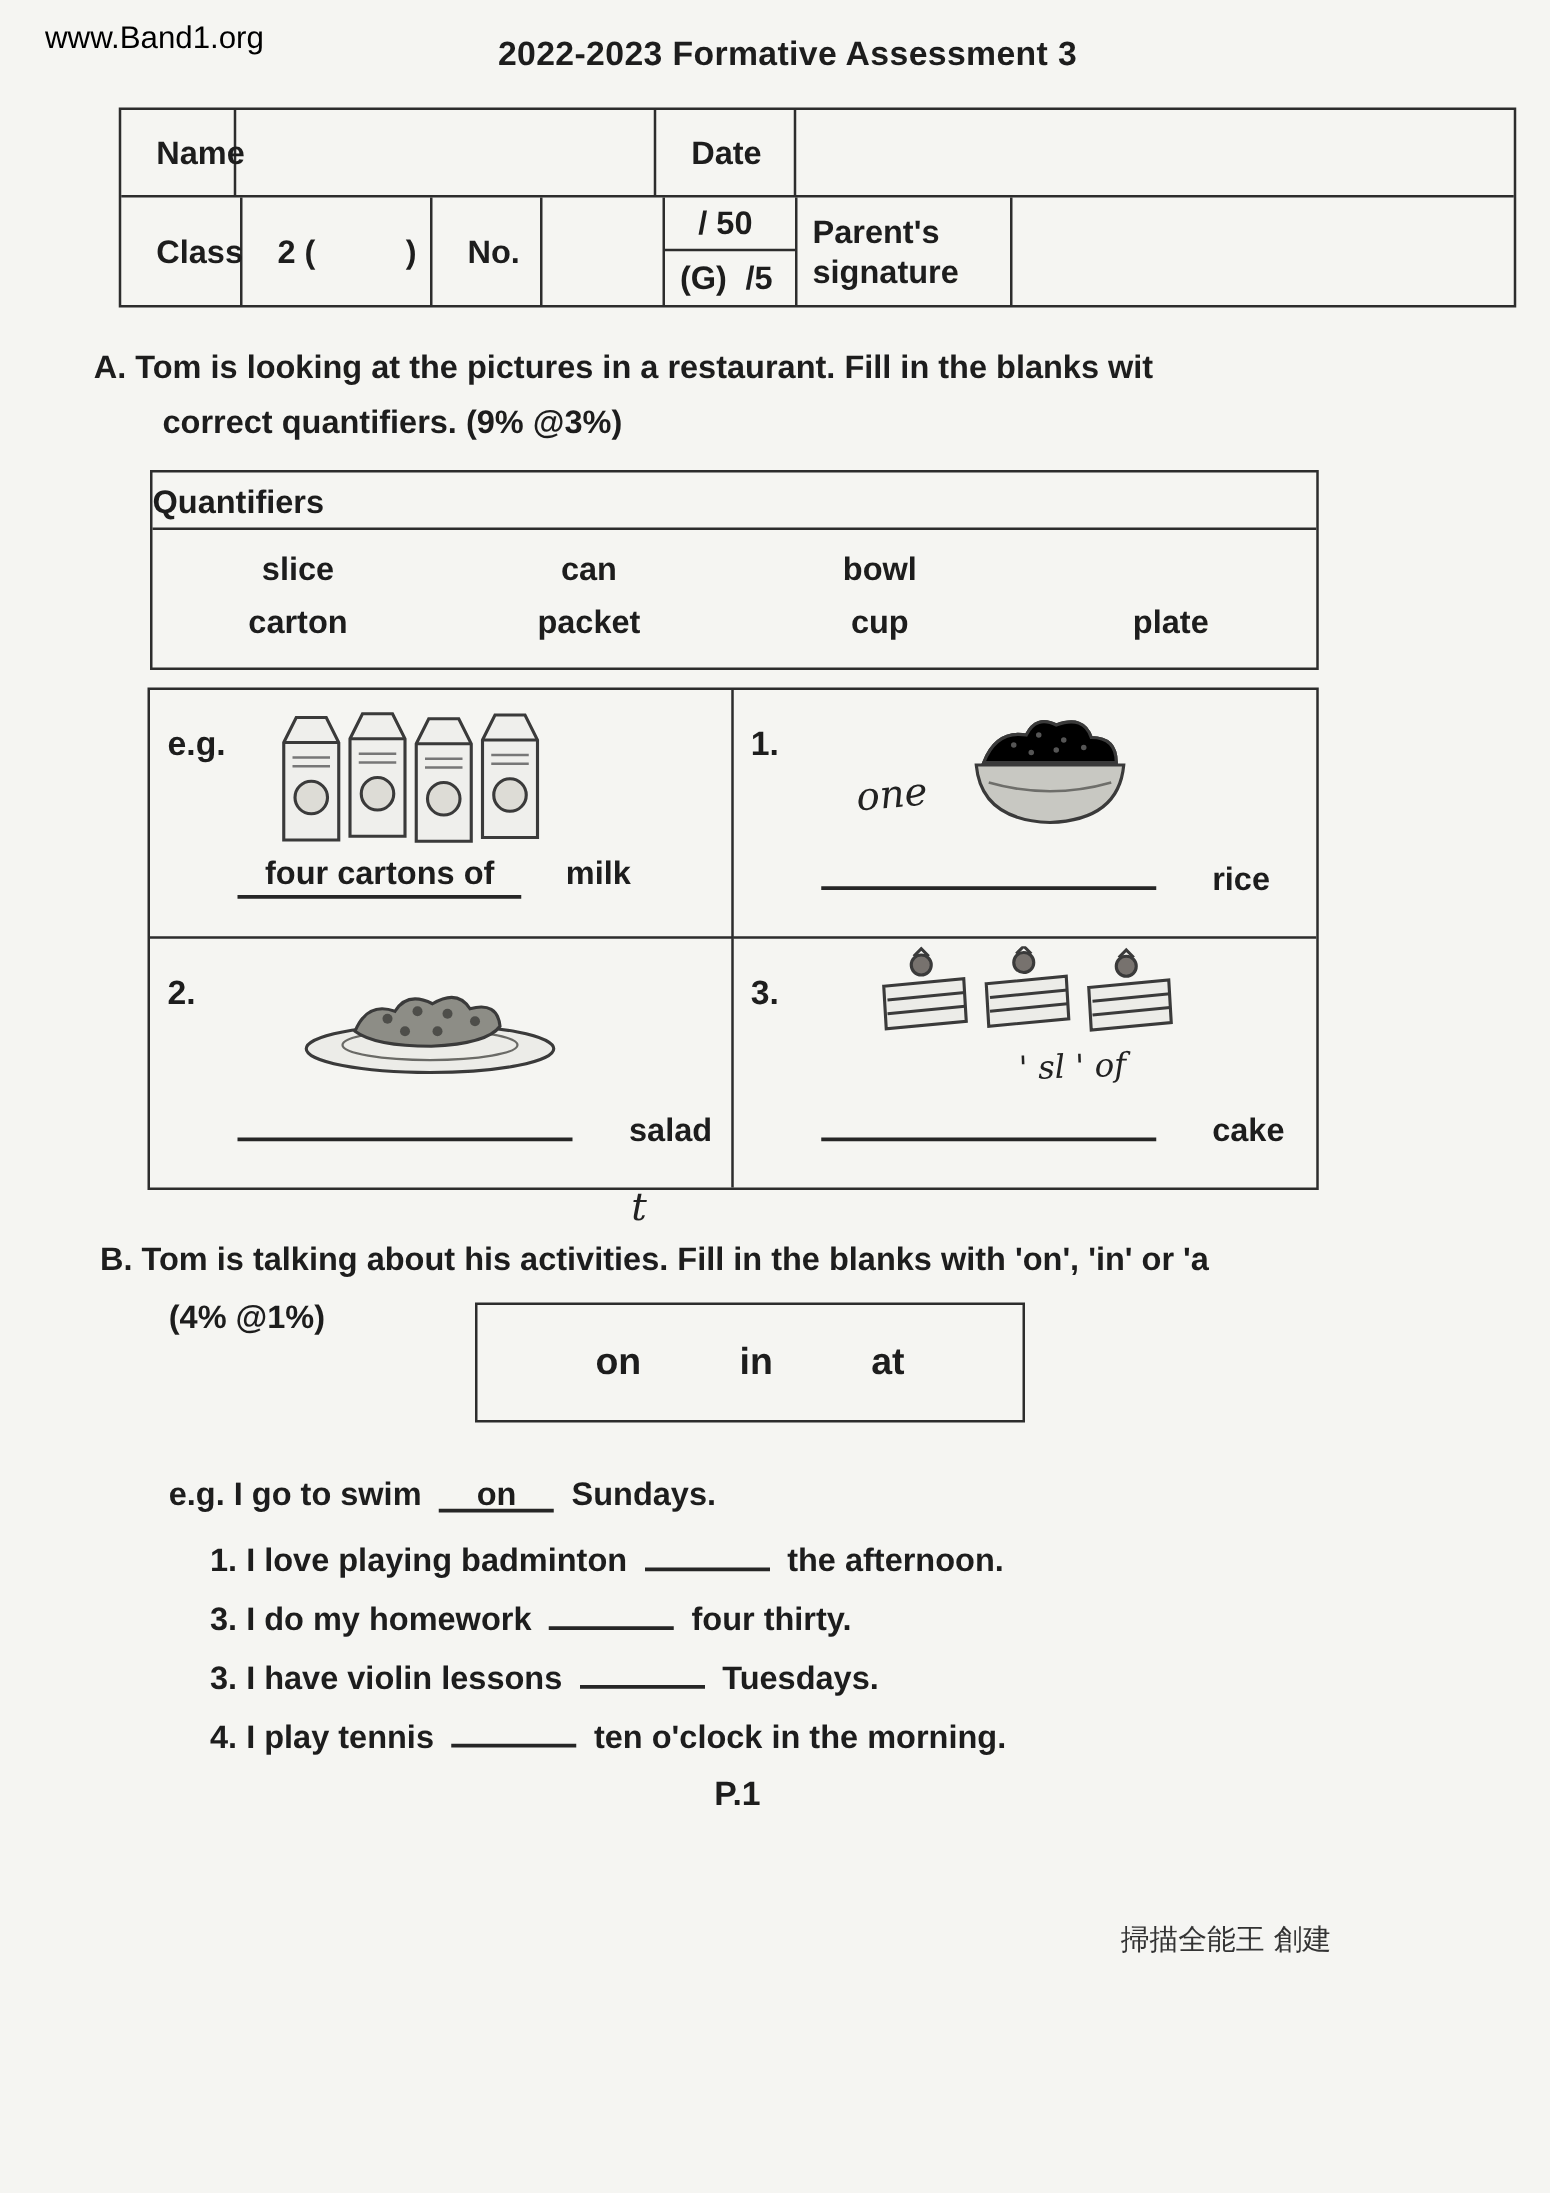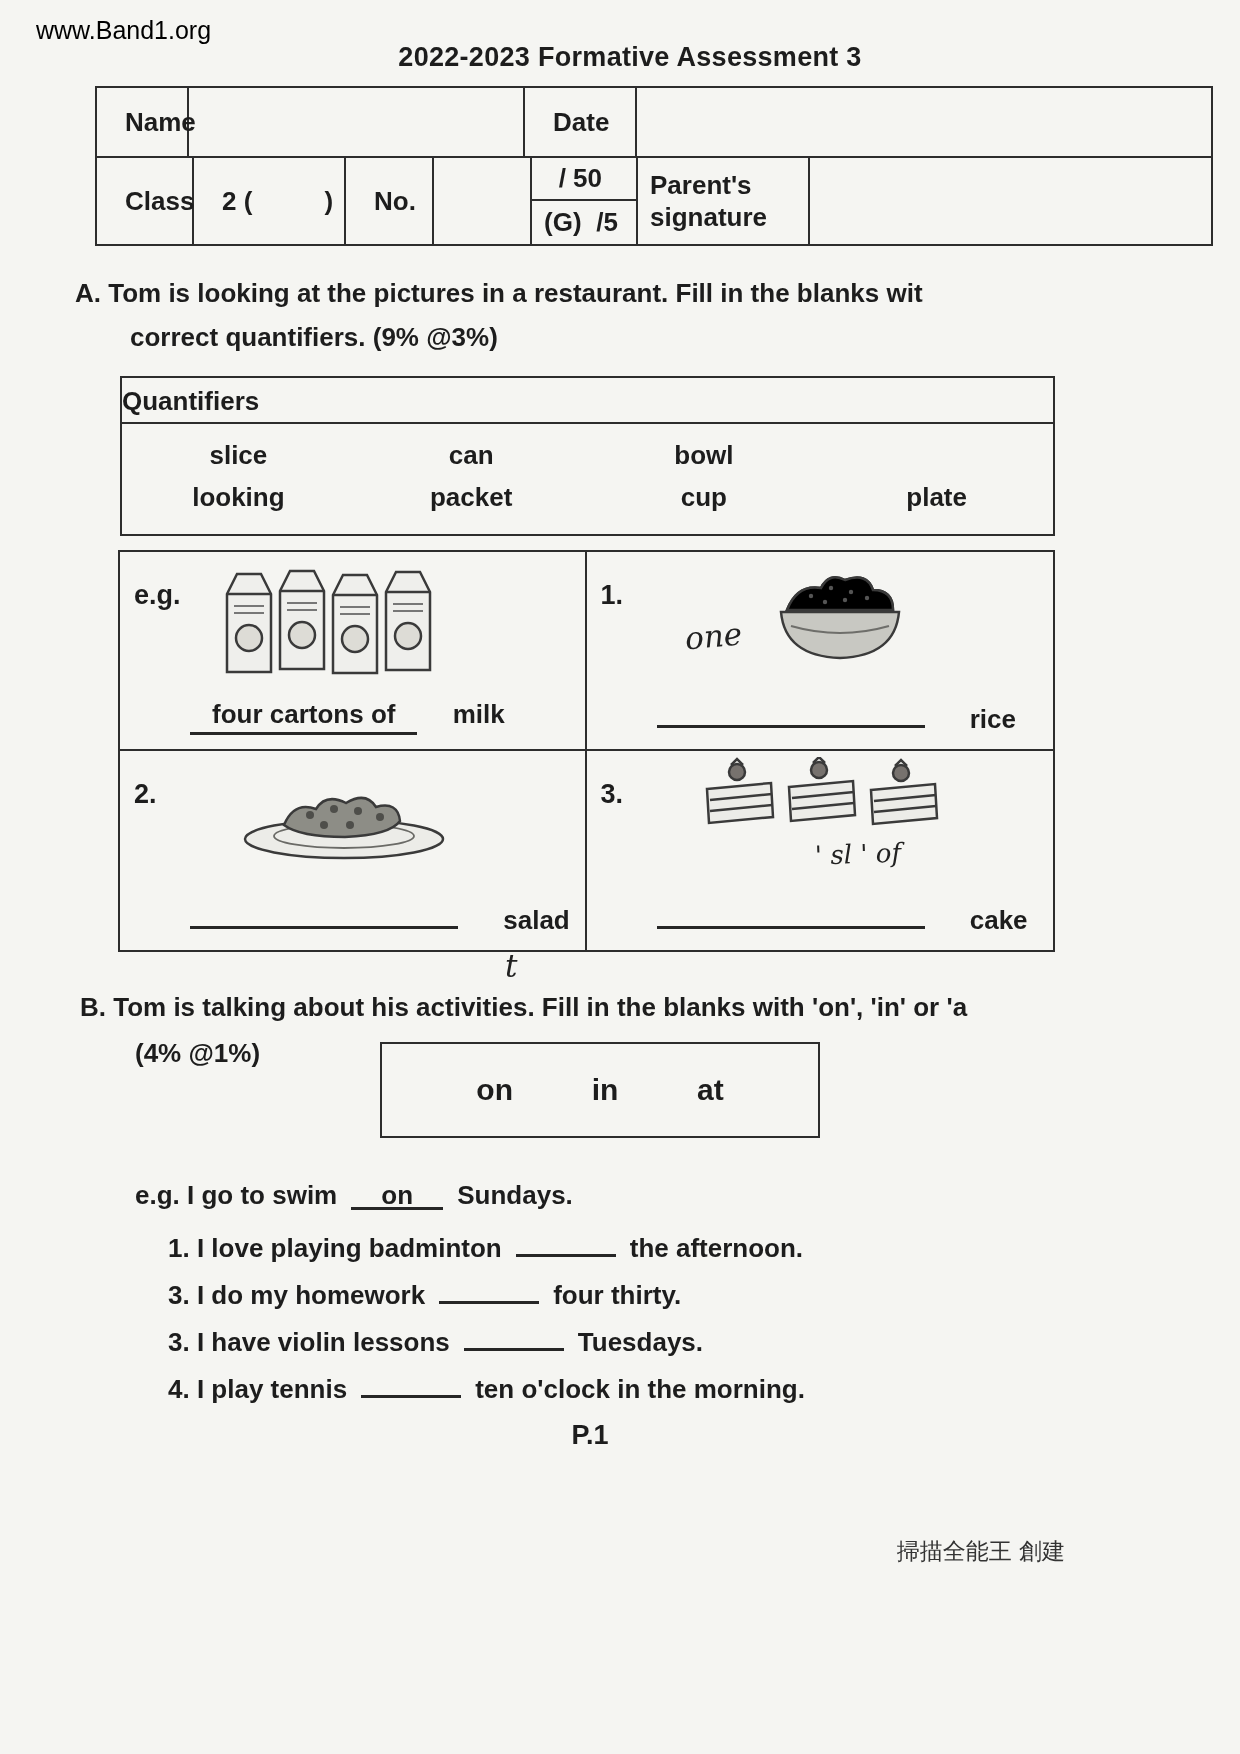--- a/index.html
+++ b/index.html
@@ -3,21 +3,21 @@
 <meta charset="utf-8">
 <style>
   * { margin:0; padding:0; box-sizing:border-box; }
   html,body { background:#e9e9e7; }
   .page {
     position:relative; width:1240px; height:1754px; margin:0 auto;
     background:#f5f5f2; overflow:hidden;
     font-family:"Liberation Sans", sans-serif; color:#1d1d1d;
   }
   .wm { position:absolute; left:36px; top:16px; font-size:25px; color:#000; font-weight:400; }
-  .title { position:absolute; left:300px; top:42px; width:660px; text-align:center;
+  .title { position:absolute; left:300px; top:28px; width:660px; text-align:center;
            font-size:27px; font-weight:700; letter-spacing:.3px; }
 
   
   .htable { position:absolute; left:95px; top:86px; width:1118px; border:2.5px solid #2d2d2d; background:transparent; }
   .hrow1 { display:grid; grid-template-columns:92px 336px 112px 1fr; height:68px; }
   .hrow2 { display:grid; grid-template-columns:97px 152px 88px 98px 106px 172px 158px 1fr; height:88px; border-top:2.5px solid #2d2d2d; }
   .hcell { border-right:2.5px solid #2d2d2d; display:flex; align-items:center; padding-left:28px;
            font-size:26px; font-weight:700; }
   .hcell.last { border-right:none; }
   .pre { white-space:pre; }
@@ -38,21 +38,21 @@
   .qrow { display:grid; grid-template-columns:repeat(4,1fr); text-align:center; font-size:26px; font-weight:700; line-height:42px; }
 
   
   .pgrid { position:absolute; left:118px; top:550px; width:937px; border:2.5px solid #2d2d2d;
            display:grid; grid-template-columns:1fr 1fr; }
   .pcell { position:relative; height:199px; }
   .pcell.br { border-right:2.5px solid #2d2d2d; }
   .pcell.bb { border-bottom:2.5px solid #2d2d2d; }
   .plabel { position:absolute; left:14px; top:28px; font-size:27px; font-weight:700; }
   .img { position:absolute; }
-  .bottomline { position:absolute; bottom:14px; left:70px; font-size:26px; font-weight:700; white-space:nowrap; }
+  .bottomline { position:absolute; bottom:30px; left:70px; font-size:26px; font-weight:700; white-space:nowrap; }
   .blank { display:inline-block; width:268px; height:30px; border-bottom:3px solid #262626; vertical-align:baseline; margin:0 10px 0 0; }
   .ansline { display:inline-block; padding:0 22px 2px; border-bottom:3px solid #262626; }
   .noun { margin-left:28px; }
   .hw { font-family:"DejaVu Serif", serif; font-style:italic; color:#222; }
   .hw-one { position:absolute; left:98px; top:66px; font-size:31px; transform:rotate(-5deg); }
   .hw-sl  { position:absolute; left:228px; top:88px; font-size:26px; transform:rotate(-2deg); }
   .stray-t { position:absolute; left:505px; top:948px; font-size:31px; }
 
   
   .secB1 { position:absolute; left:80px; top:992px; font-size:26px; font-weight:700; white-space:nowrap; }
@@ -110,21 +110,21 @@
 
   <div class="qtable">
     <div class="qhead">Quantifiers</div>
     <div class="qbody">
       <div class="qrow">
         <span>slice</span>
         <span>can</span>
         <span>bowl</span>
       </div>
       <div class="qrow">
-        <span>looking</span>
+        <span>carton</span>
         <span>packet</span>
         <span>cup</span>
         <span>plate</span>
       </div>
     </div>
   </div>
 
   <div class="pgrid">
 
     <div class="pcell br bb">

